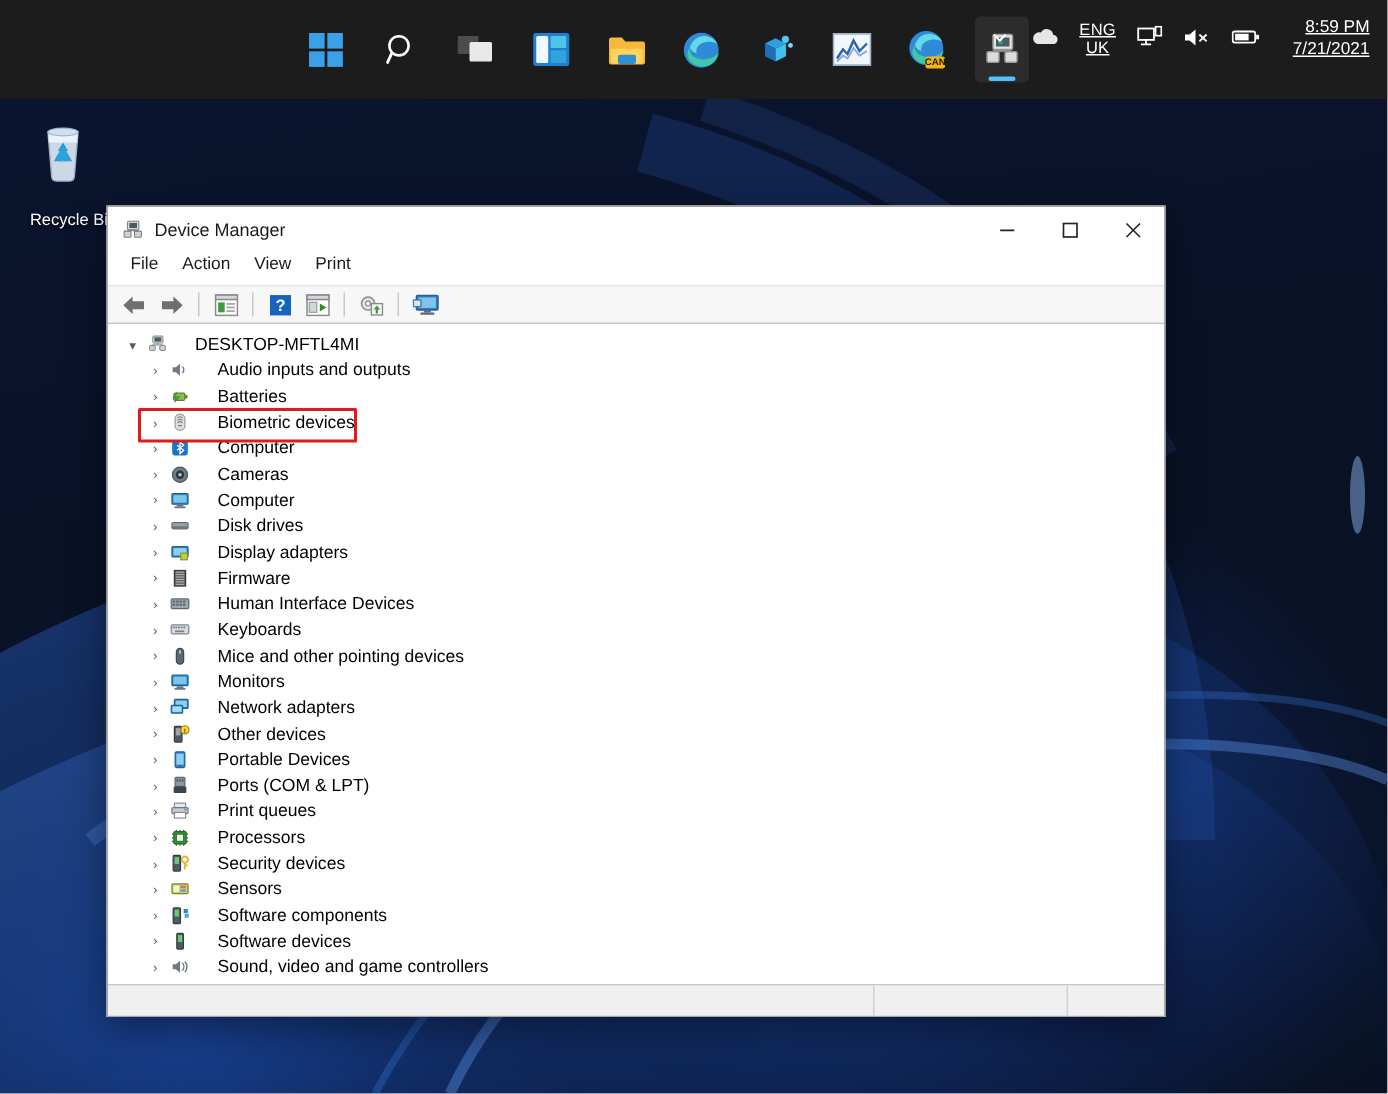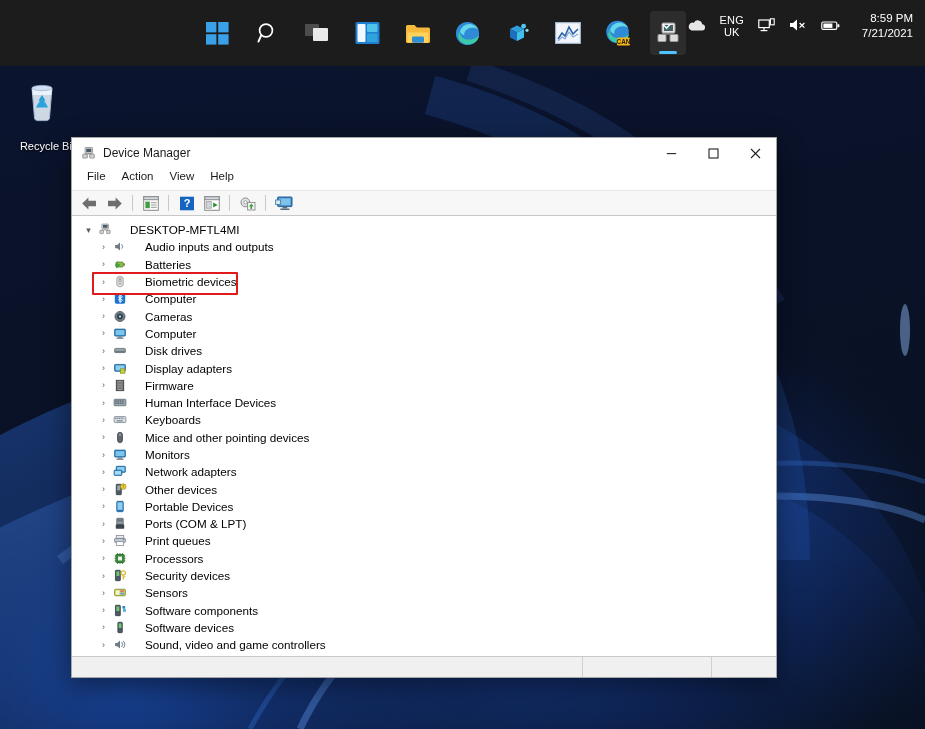--- a/index.html
+++ b/index.html
@@ -76,20 +76,21 @@
   .tray {
     position: absolute;
     right: 6px; top: 0;
     height: 52px;
     display: flex;
     align-items: center;
     gap: 14px;
     color: #ffffff;
     font-size: 11px;
     padding-right: 6px;
+    text-decoration: underline;
   }
   .tray-lang {
     text-align: center;
     line-height: 12px;
     font-size: 11px;
     letter-spacing: 0.2px;
   }
   .tray-clock {
     text-align: right;
     line-height: 15px;
@@ -462,21 +463,21 @@
             <line x1="10" y1="1" x2="1" y2="10" stroke="currentColor" stroke-width="1.1"></line>
           </svg>
         </div>
       </div>
     </div>
 
     <div class="menubar">
       <div class="menu-item">File</div>
       <div class="menu-item">Action</div>
       <div class="menu-item">View</div>
-      <div class="menu-item">Help</div>
+      <div class="menu-item">Print</div>
     </div>
 
     <div class="toolbar">
       <div class="tool-btn">
         <svg width="17" height="15" viewBox="0 0 17 15">
           <path d="M7.4 1.6 L1.2 7.5 L7.4 13.4 V10.2 H15 V4.8 H7.4 Z" fill="#6f6f6f"></path>
         </svg>
       </div>
       <div class="tool-btn">
         <svg width="17" height="15" viewBox="0 0 17 15">

